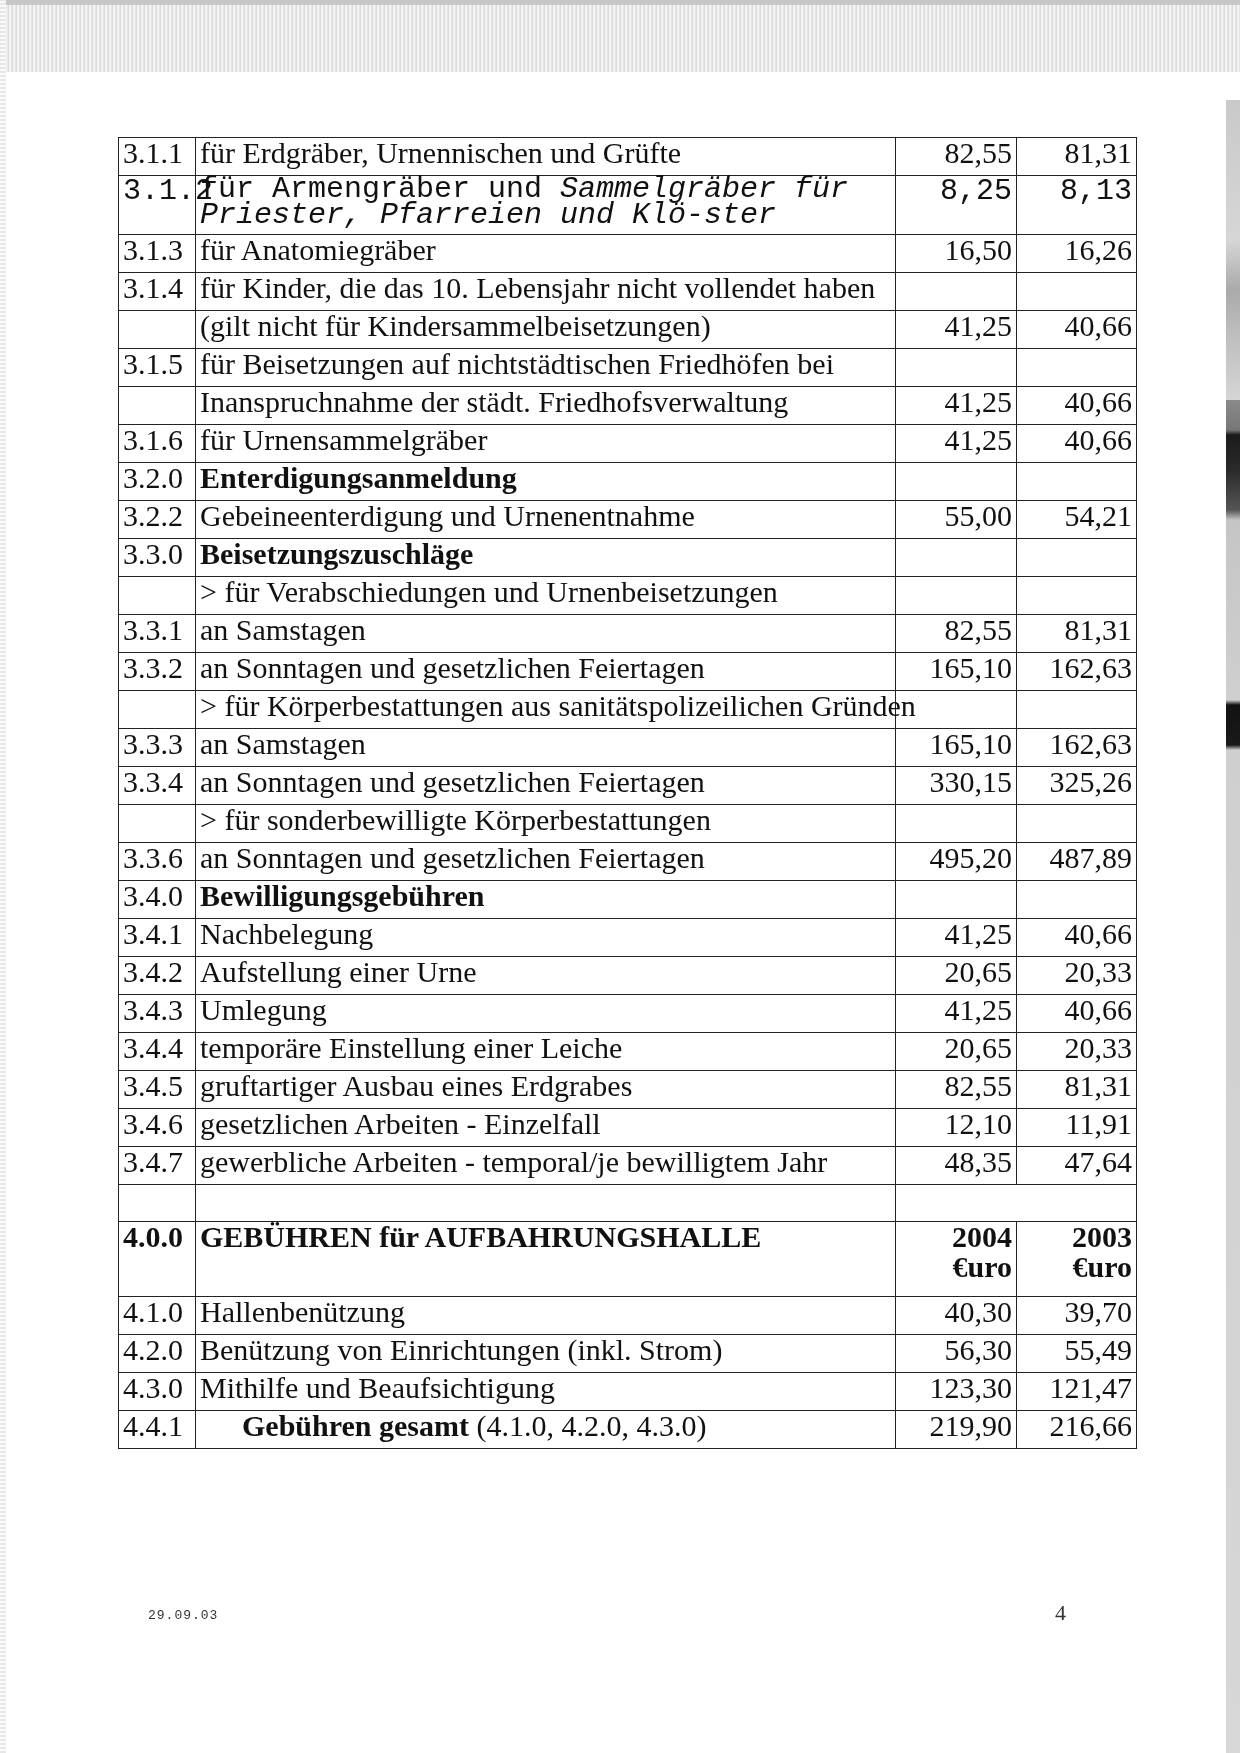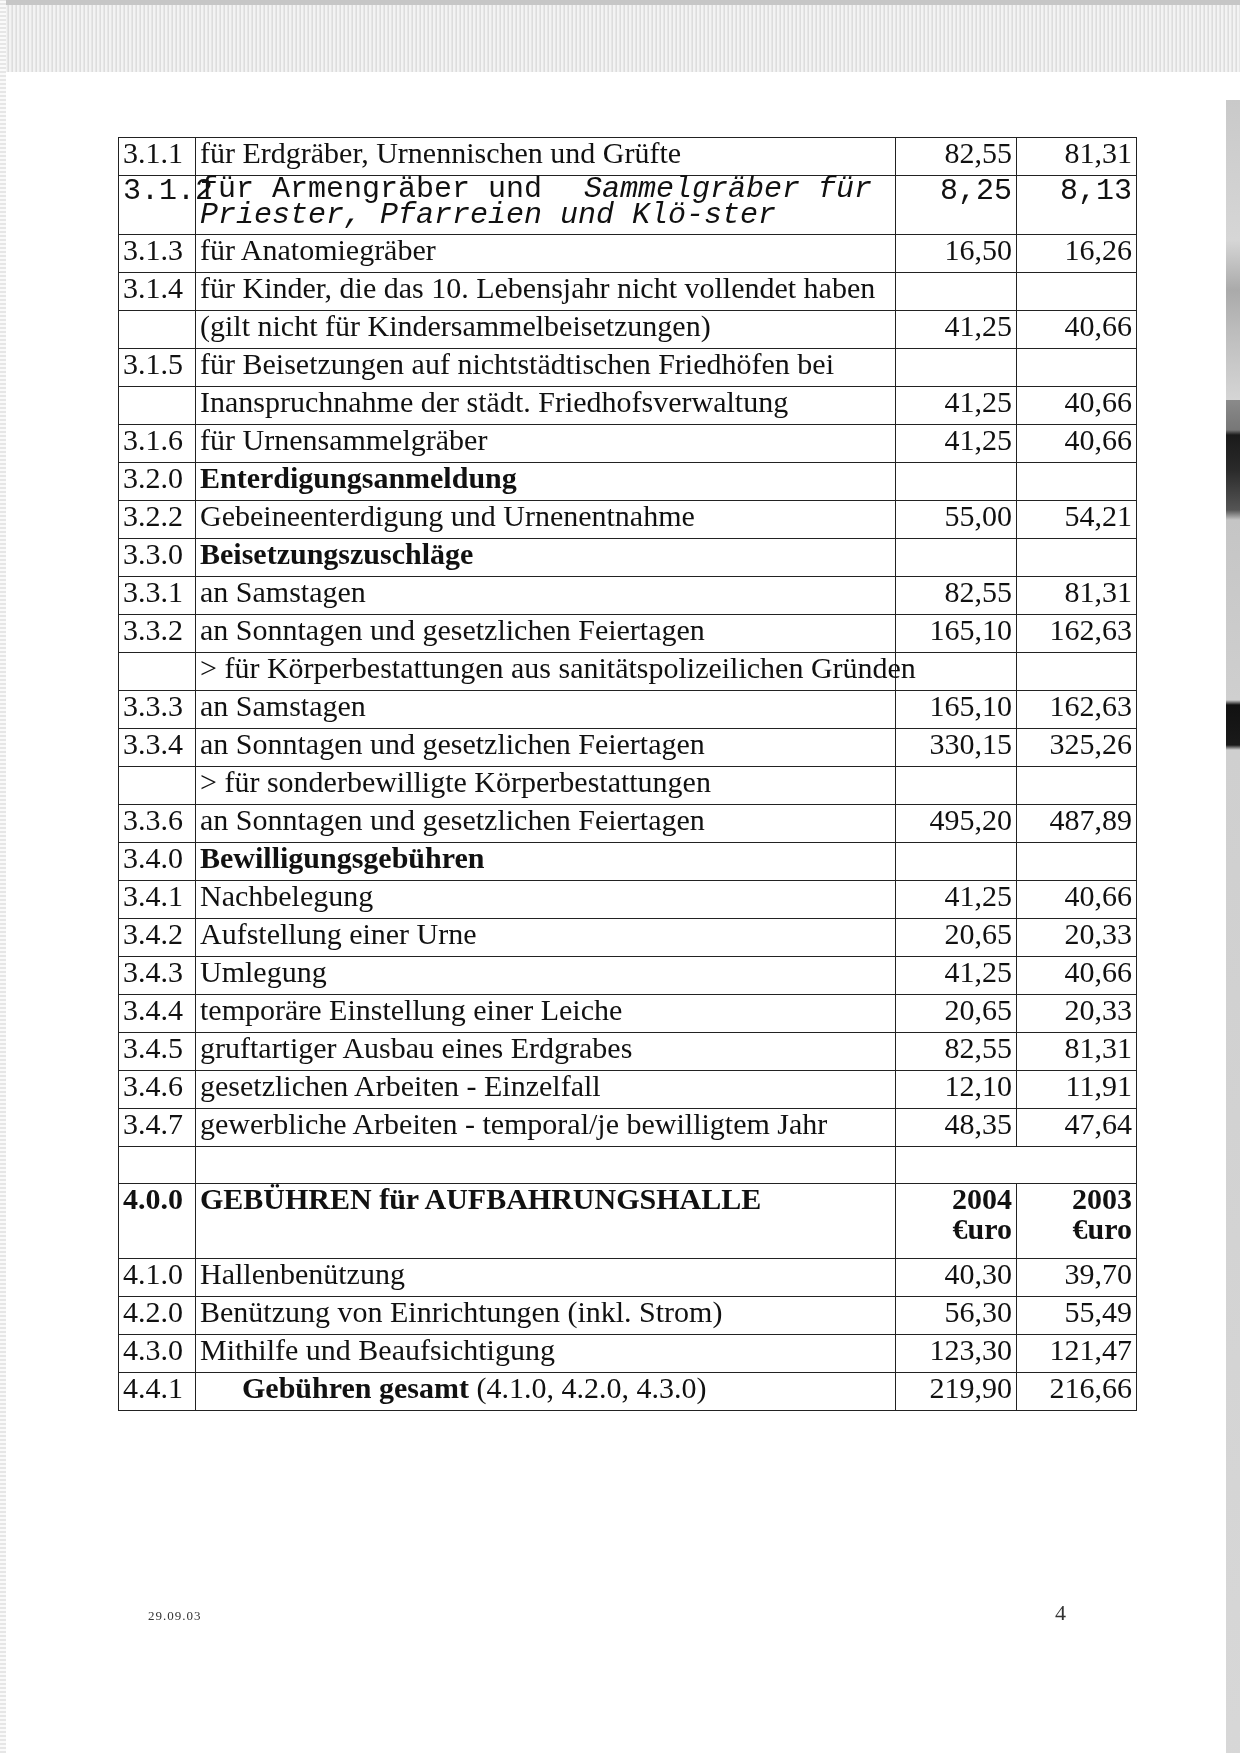--- a/index.html
+++ b/index.html
@@ -48,25 +48,25 @@
     col.c-desc { width: 700px; }
     col.c-v1 { width: 121px; }
     col.c-v2 { width: 120px; }
     td.num { text-align: right; padding-right: 4px; }
     td.code { padding-left: 3px; }
     td.desc.wrap { white-space: normal; line-height: 26px; }
     tr.tall td { height: 58px; font-family: Liberation Mono, monospace; }
     tr.head4 td { height: 74px; }
     tr.spacer td { height: 36px; }
     .bold { font-weight: bold; margin-left: 42px; }
-    .ital { font-style: italic; margin-left: 24px; }
+    .ital { font-style: italic; }
     td.yearhead { text-align: right; font-weight: bold; line-height: 37px; margin-left: 21px; }
     .footer-date {
       position: absolute; left: 148px; top: 1608px;
-      font-family: Liberation Serif, serif;
+      font-family: Liberation Mono, monospace;
       font-size: 13px; letter-spacing: 1px; color: #333;
     }
     .footer-page {
       position: absolute; left: 1055px; top: 1600px;
       font-size: 22px; color: #333;
     }
   </style>
 </head>
 <body>
 
@@ -139,20 +139,26 @@
       </tr>
       <tr>
         <td class="code">3.2.2</td>
         <td class="desc">Gebeineenterdigung und Urnenentnahme</td>
         <td class="num">55,00</td>
         <td class="num">54,21</td>
       </tr>
       <tr>
         <td class="code">3.3.0</td>
         <td class="desc bold">Beisetzungszuschläge</td>
+        <td class="num"></td>
+        <td class="num"></td>
+      </tr>
+      <tr>
+        <td class="code"></td>
+        <td class="desc">&gt; für Verabschiedungen und Urnenbeisetzungen</td>
         <td class="num"></td>
         <td class="num"></td>
       </tr>
       <tr>
         <td class="code">3.3.1</td>
         <td class="desc">an Samstagen</td>
         <td class="num">82,55</td>
         <td class="num">81,31</td>
       </tr>
       <tr>

